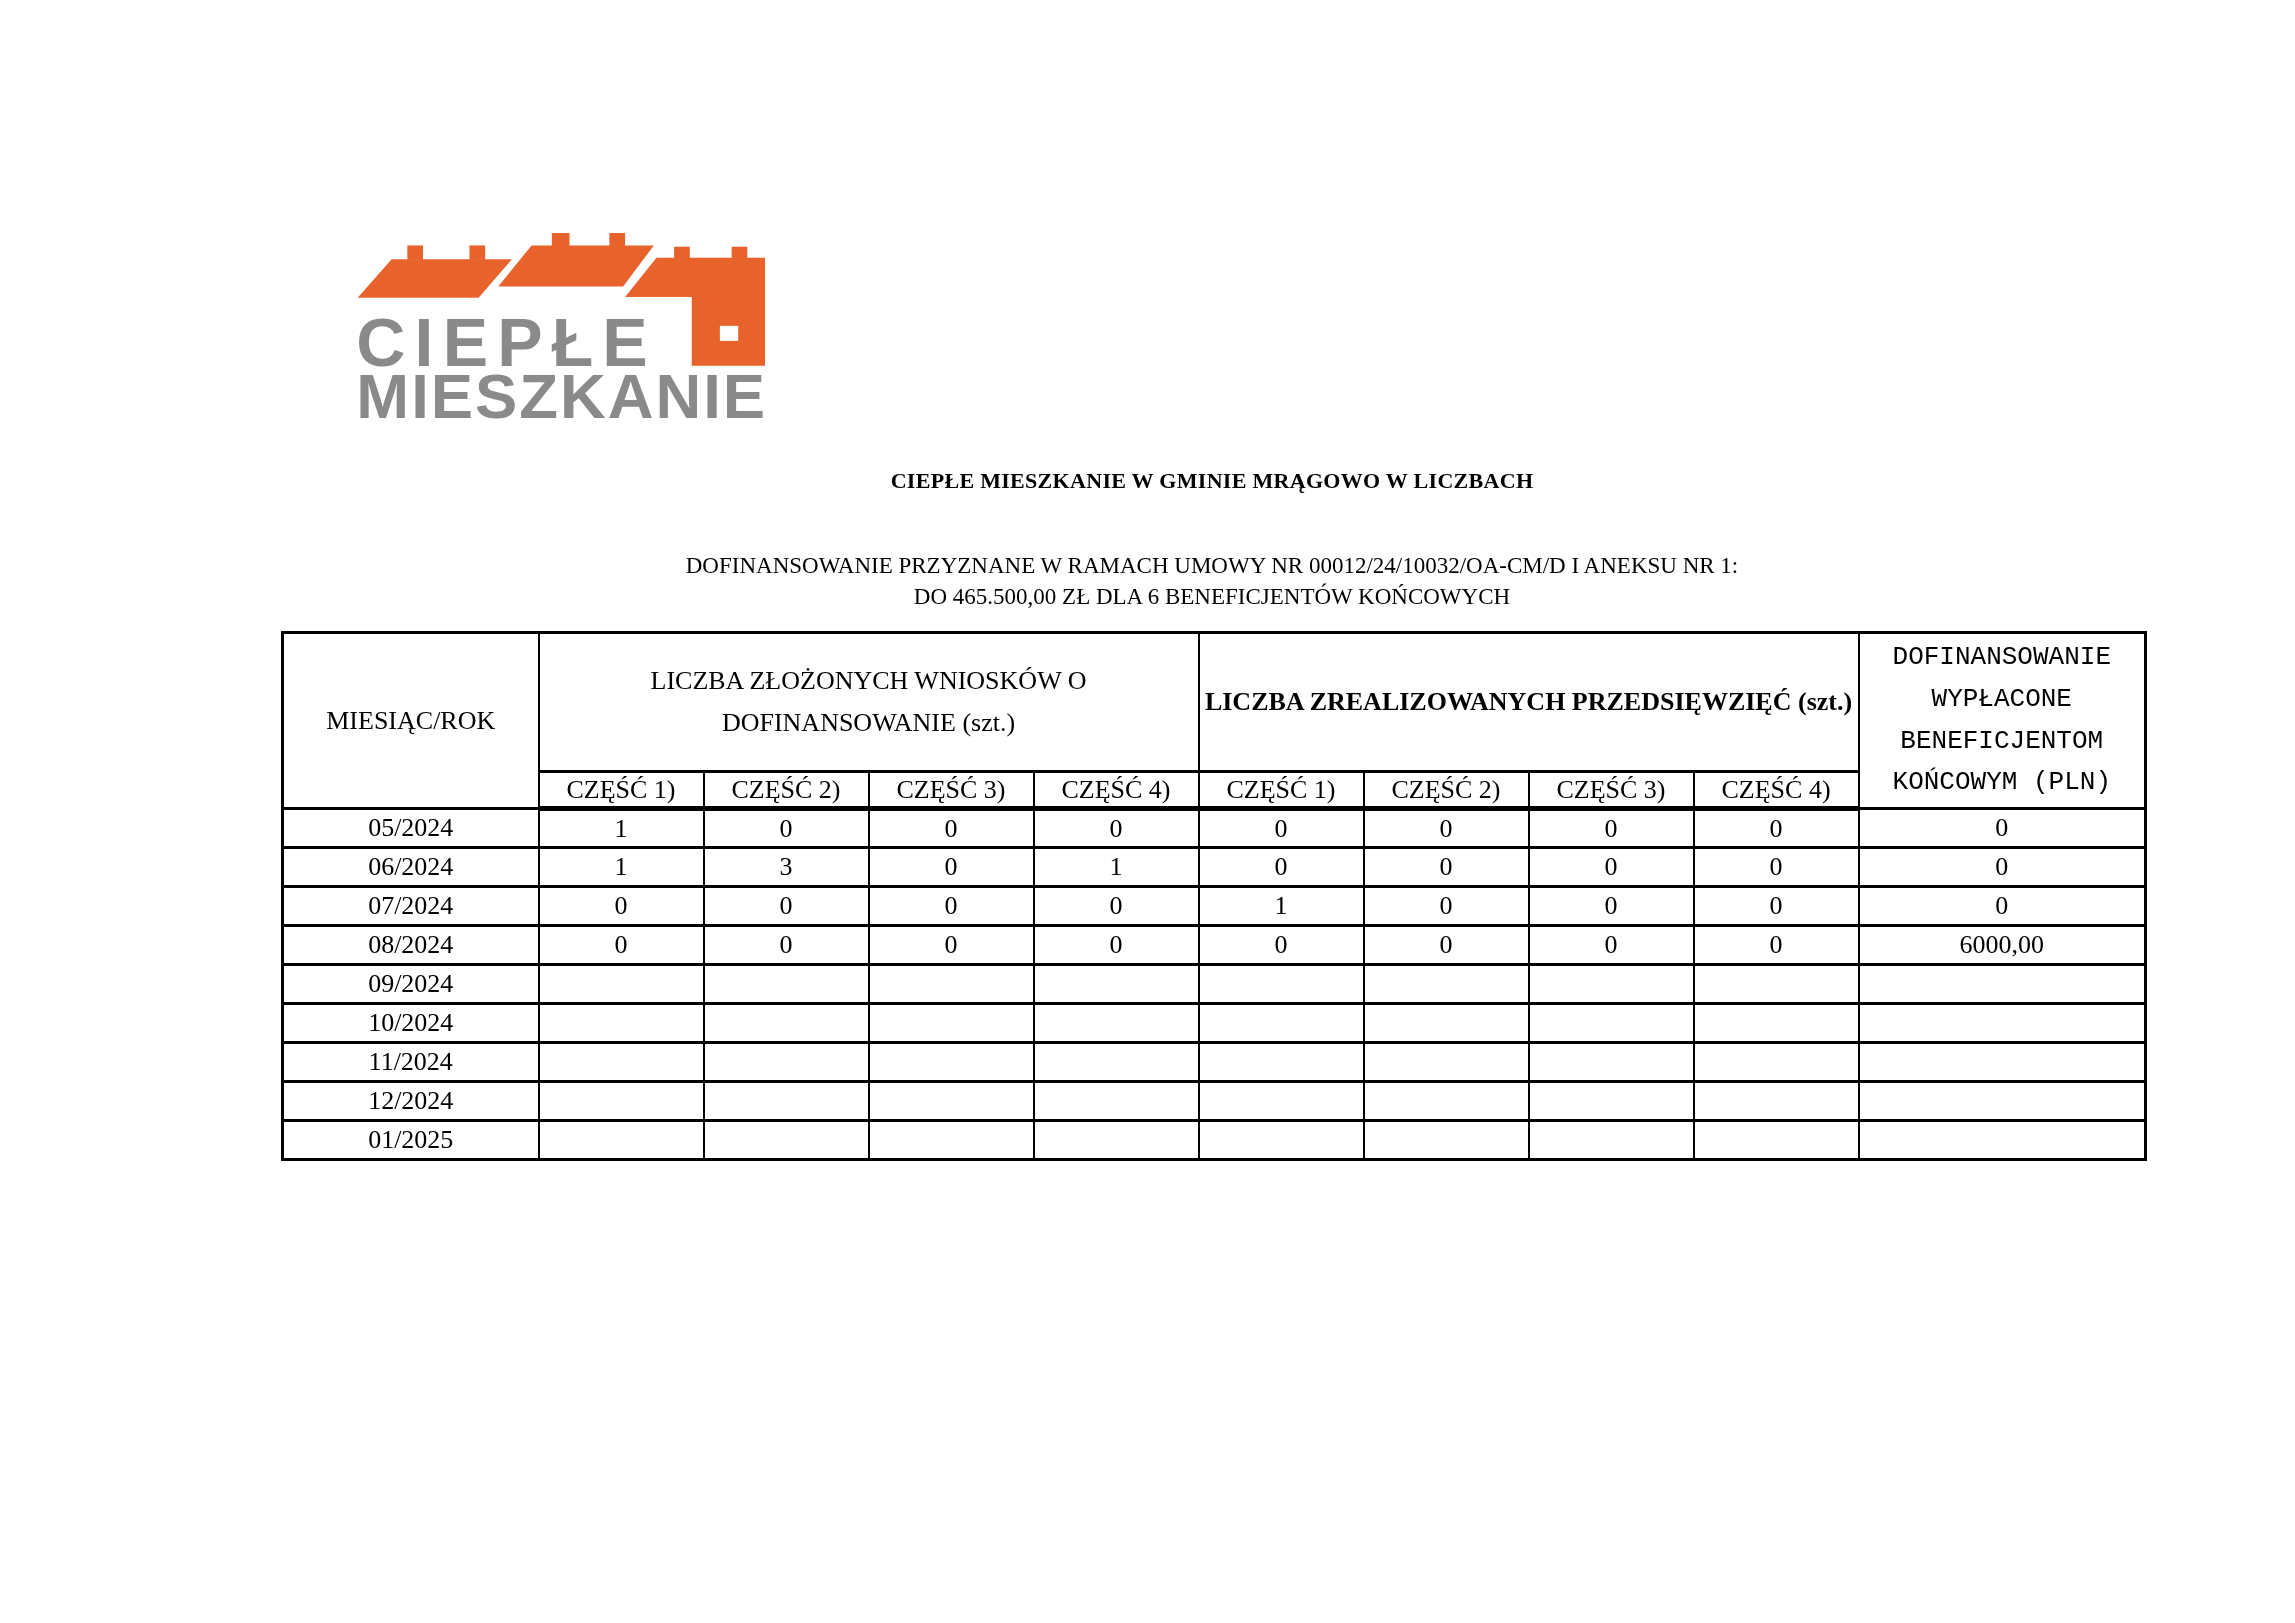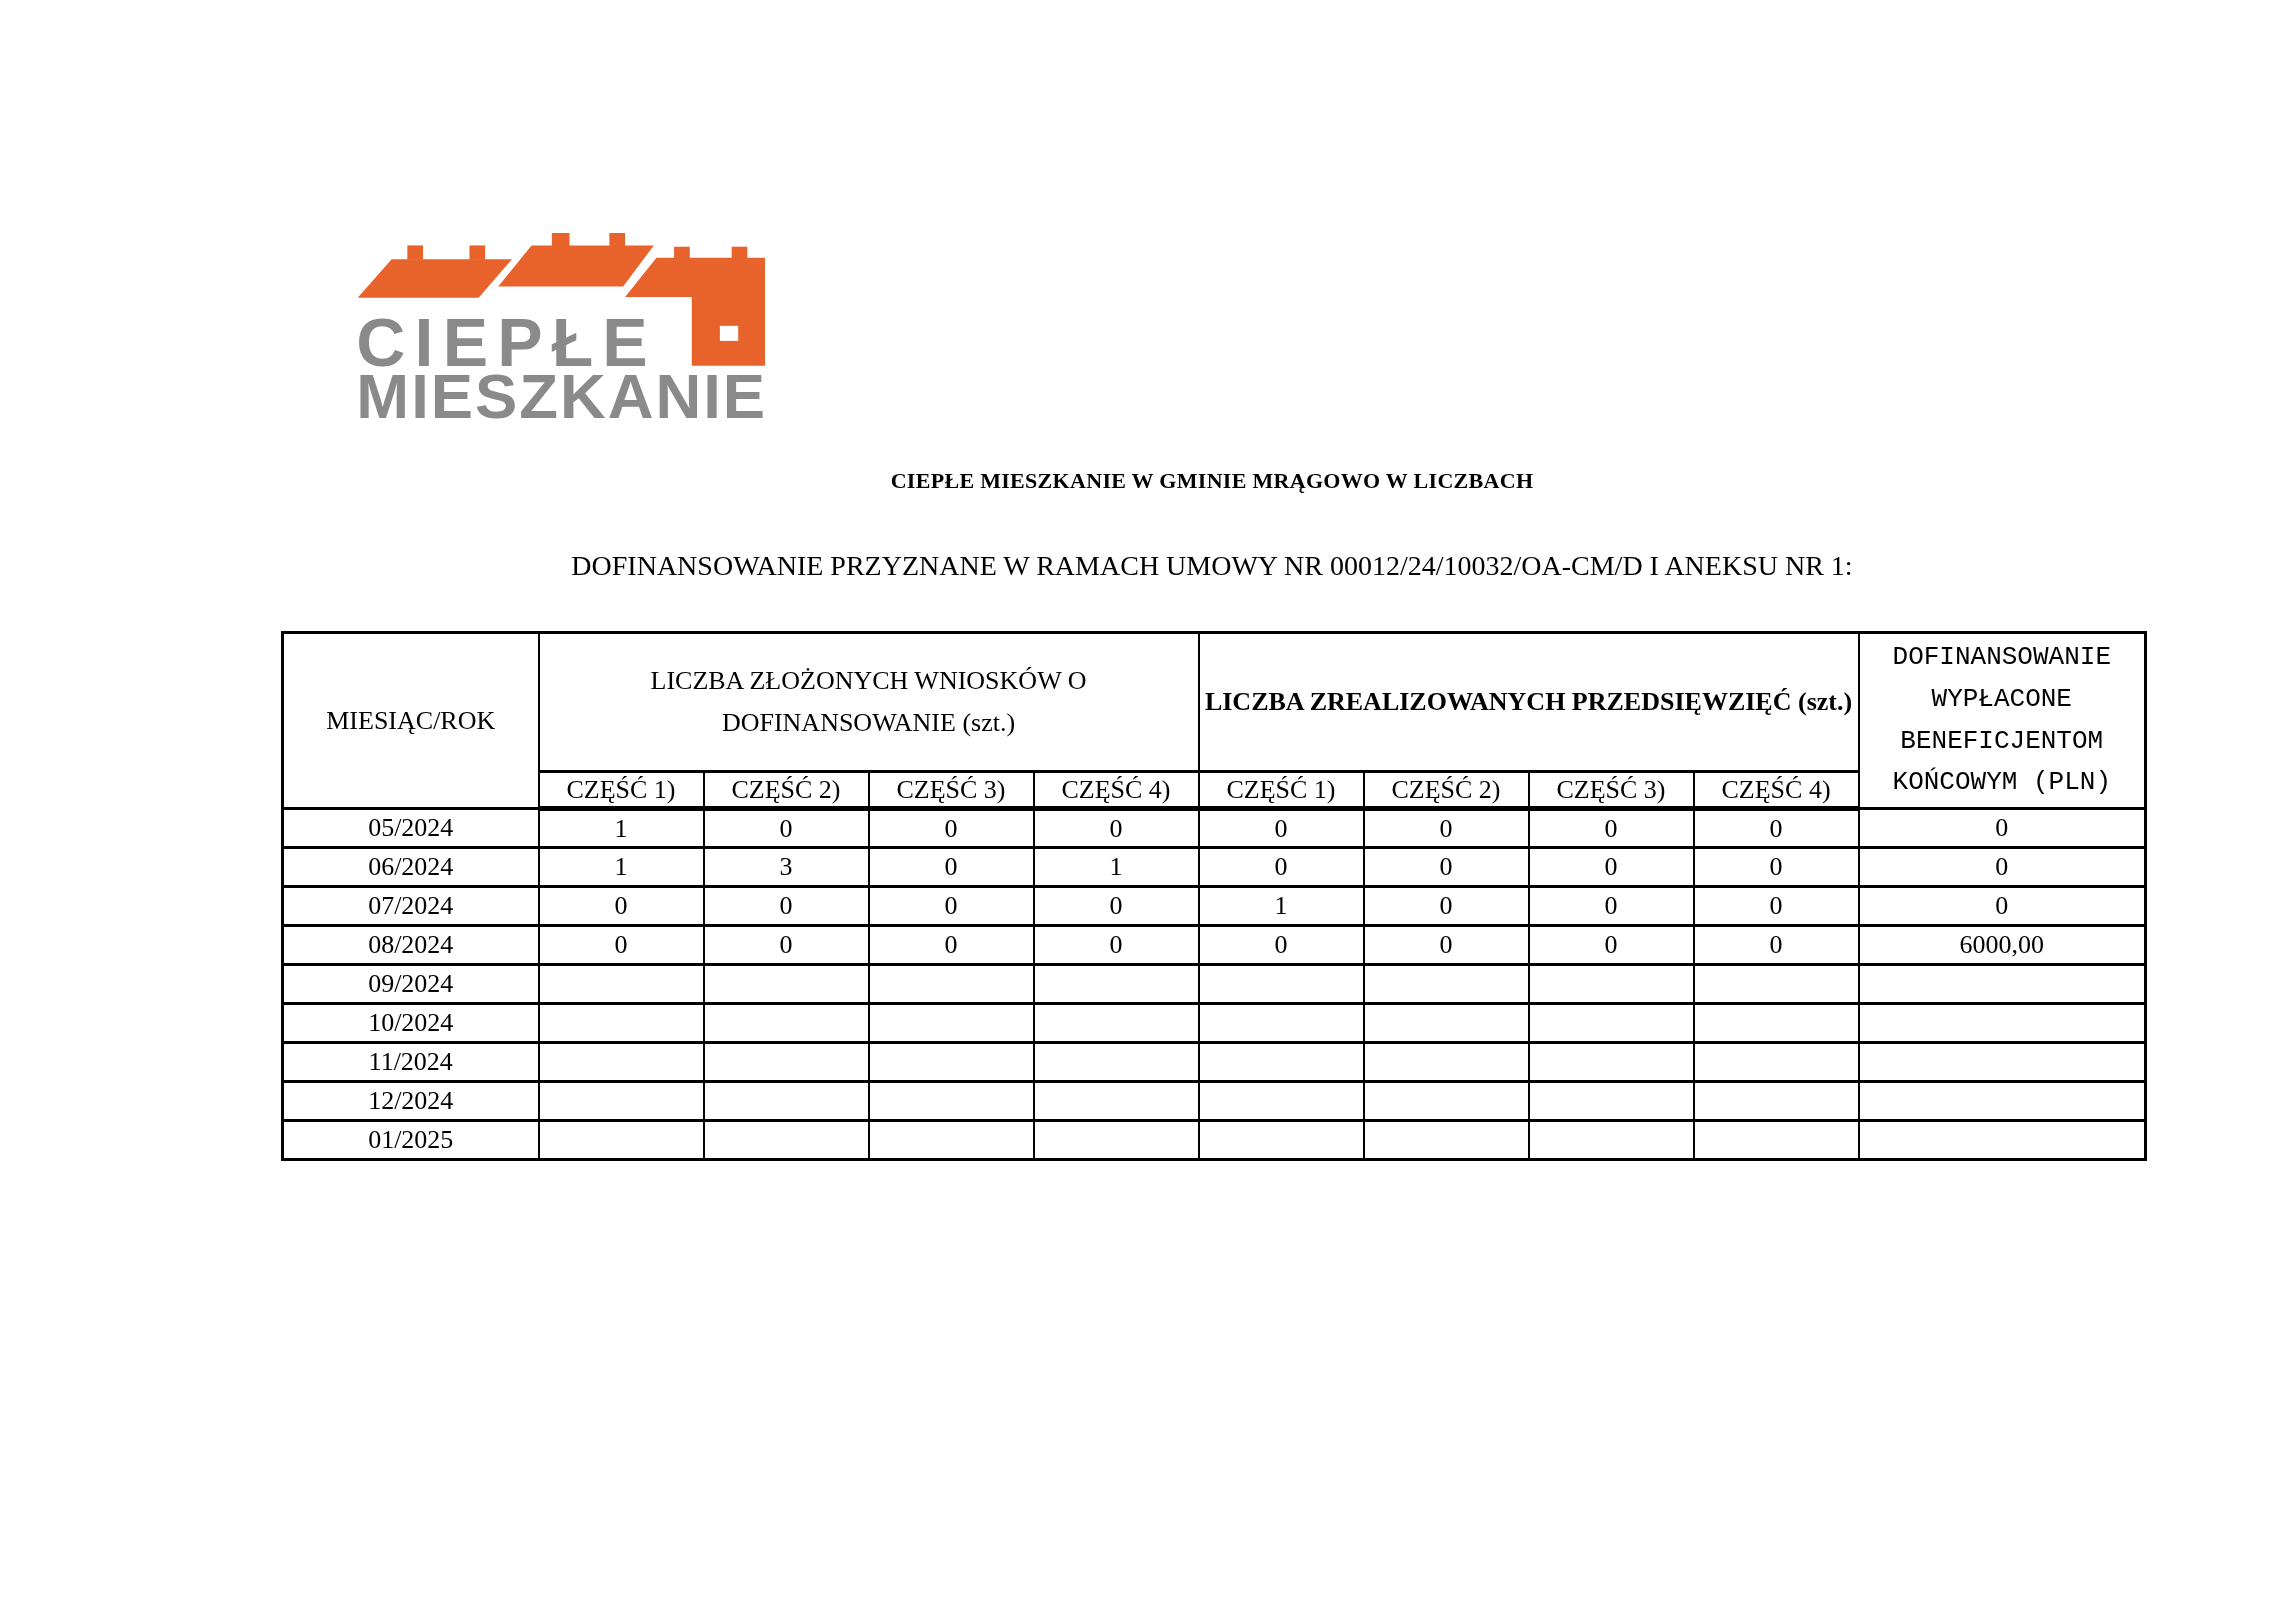--- a/index.html
+++ b/index.html
@@ -7,21 +7,21 @@
     width:2295px;height:1623px;background:#ffffff;position:relative;
     font-family:"Liberation Serif","DejaVu Serif",serif;color:#000;
   }
   .logo{position:absolute;left:356px;top:233px;width:410px;height:187px;}
   .page-title{
     position:absolute;left:281px;top:468px;width:1862px;
     text-align:center;font-size:22px;font-weight:bold;letter-spacing:0.3px;
   }
   .page-subtitle{
     position:absolute;left:281px;top:550px;width:1862px;
-    text-align:center;font-size:28px;line-height:31px;
+    text-align:center;font-size:23px;line-height:31px;
   }
   table.data-table{
     position:absolute;left:281px;top:631px;width:1862px;
     border-collapse:collapse;table-layout:fixed;
     border:3.3px solid #000;
   }
   table.data-table td{
     border:2px solid #000;border-top-width:3.3px;border-bottom-width:3.3px;
     text-align:center;vertical-align:middle;
     font-size:26px;padding:0 3.9px;overflow:hidden;
@@ -57,20 +57,21 @@
     <rect x="556" y="142" width="28" height="23" fill="#ffffff"></rect>
     <text x="0" y="203" font-family="Liberation Sans, sans-serif" font-weight="bold" font-size="104" letter-spacing="14" fill="#8A8A8A">CIEPŁE</text>
     <text x="0" y="283" font-family="Liberation Sans, sans-serif" font-weight="bold" font-size="97" letter-spacing="3" fill="#8A8A8A">MIESZKANIE</text>
   </svg>
 </div>
 
 <div class="page-title">CIEPŁE MIESZKANIE W GMINIE MRĄGOWO W LICZBACH</div>
 
 <div class="page-subtitle">
   <div>DOFINANSOWANIE PRZYZNANE W RAMACH UMOWY NR 00012/24/10032/OA-CM/D I ANEKSU NR 1:</div>
+  <div>DO 465.500,00 ZŁ DLA 6 BENEFICJENTÓW KOŃCOWYCH</div>
 </div>
 
 <table class="data-table">
   <colgroup>
     <col style="width:256px">
     <col style="width:165px">
       <col style="width:165px">
       <col style="width:165px">
       <col style="width:165px">
     <col style="width:165px">

